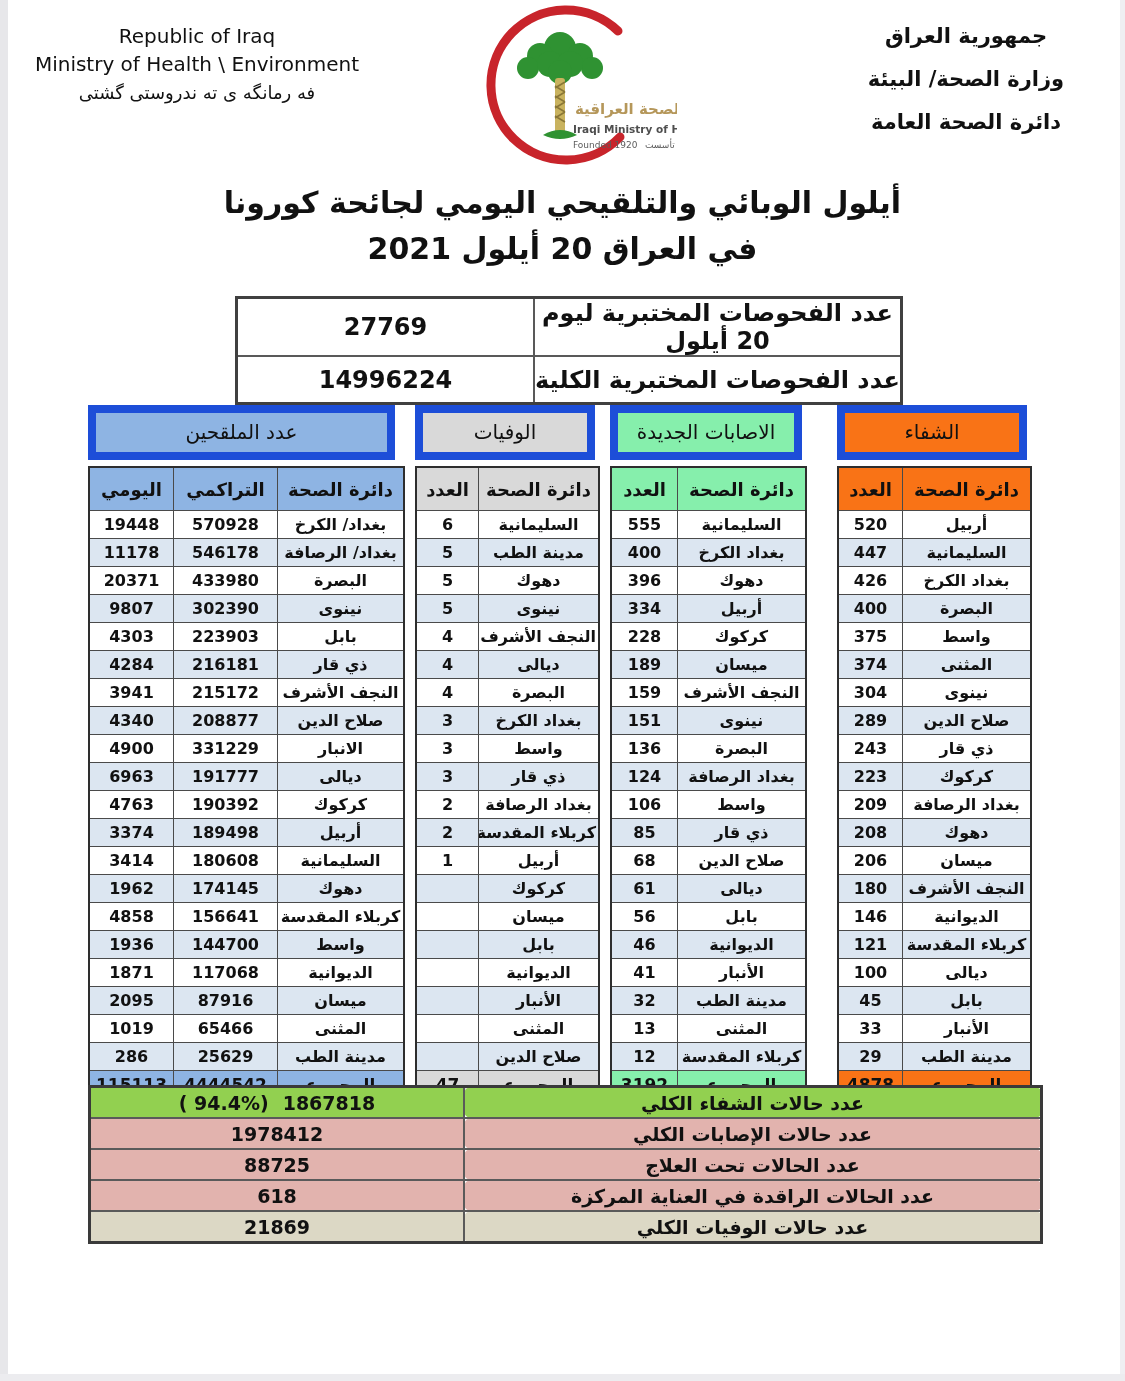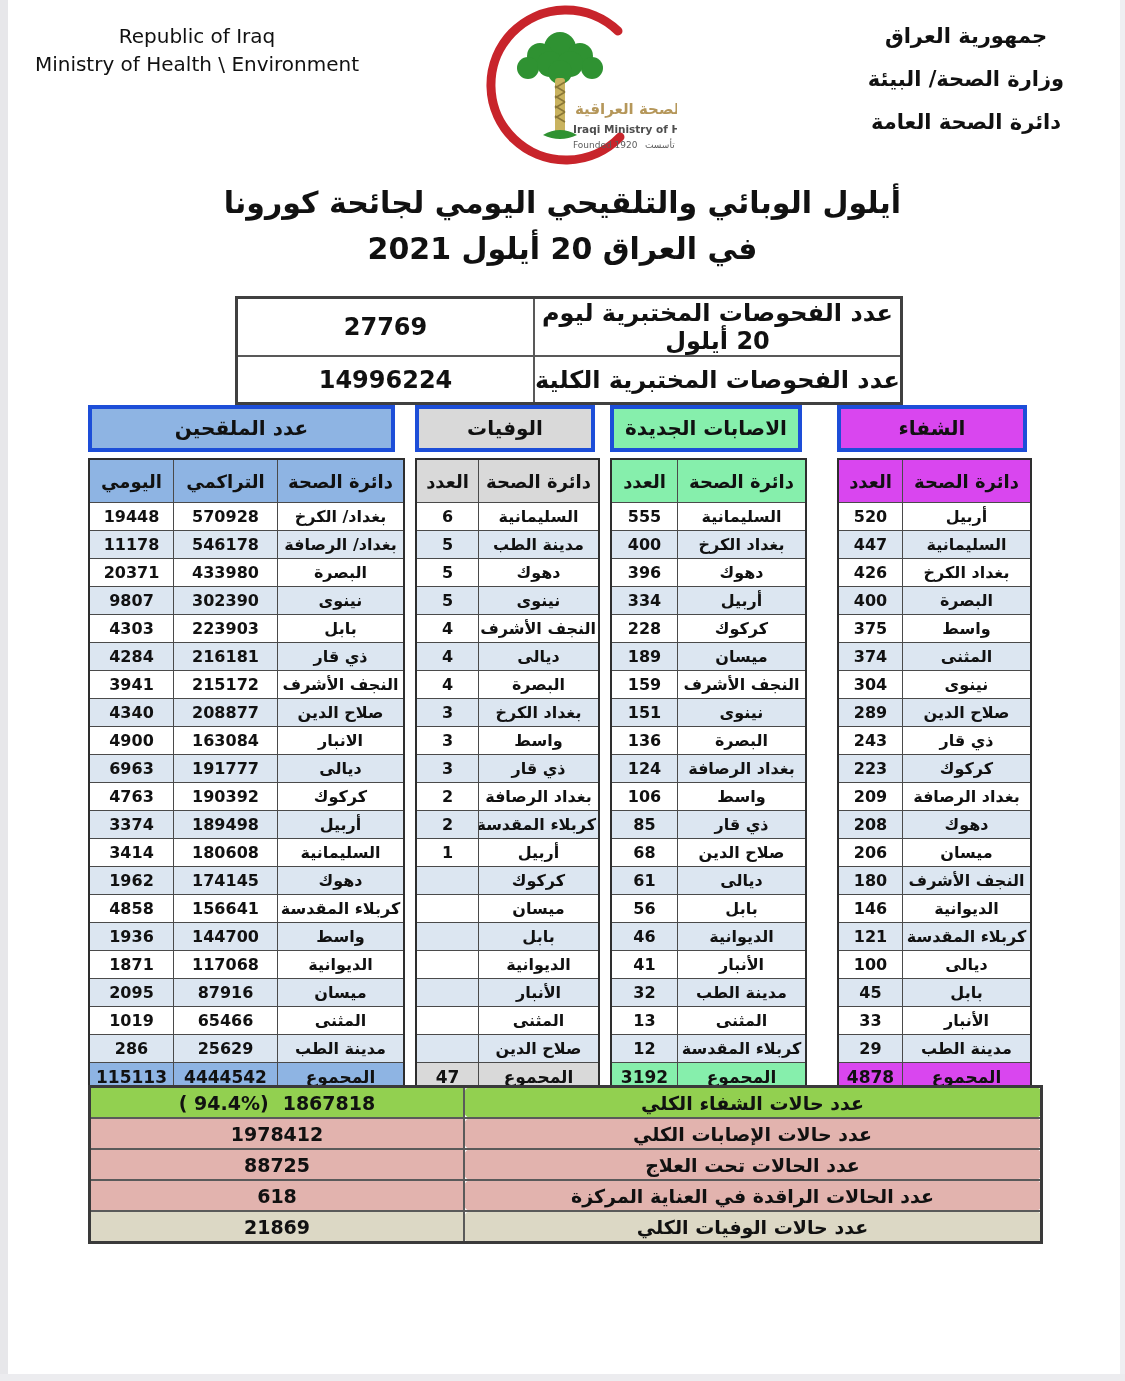--- a/index.html
+++ b/index.html
@@ -35,33 +35,33 @@
   .tests .t-label{width:365px;}
   .tests .t-val{width:295px;}
 
   
   .main-tables{position:absolute;left:88px;top:405px;width:947px;display:flex;}
   .tbl{flex:0 0 auto;}
   .tbl-vax{width:307px;margin-right:20px;}
   .tbl-deaths{width:180px;margin-right:15px;}
   .tbl-inf{width:192px;margin-right:35px;}
   .tbl-rec{width:190px;}
-  .tbl-title{border:4px solid #1d4ed8;height:39px;line-height:39px;text-align:center;
-    font-weight:bold;font-size:20px;margin-bottom:6px;direction:rtl;}
+  .tbl-title{border:8px solid #1d4ed8;height:39px;line-height:39px;text-align:center;
+    font-weight:normal;font-size:20px;margin-bottom:6px;direction:rtl;}
   .tbl table{width:100%;table-layout:fixed;direction:rtl;border:2px solid #2e2e2e;}
   .tbl th,.tbl td{border:1px solid #4a4a4a;padding:0 2px;text-align:center;
     font-weight:bold;overflow:hidden;white-space:nowrap;}
   .tbl thead th{height:42px;font-size:18px;}
   .tbl tbody td{height:27px;font-size:16px;line-height:27px;}
   .tbl tbody tr:nth-child(even){background:#DCE6F1;}
   .tbl tfoot td{height:28px;font-size:17px;}
   .bg-blue{background:#8EB4E3;}
   .bg-gray{background:#D9D9D9;}
   .bg-pink{background:#86efac;}
-  .bg-green{background:#d946ef;}
+  .bg-green{background:#f97316;}
   .c-name{font-size:16px;}
   .tbl-vax .c-name{width:121px;} .tbl-vax .c-cum{width:99px;} .tbl-vax .c-daily{width:79px;}
   .tbl-deaths .c-name{width:115px;} .tbl-deaths .c-num{width:57px;}
   .tbl-inf .c-name{width:123px;} .tbl-inf .c-num{width:61px;}
   .tbl-rec .c-name{width:123px;} .tbl-rec .c-num{width:59px;}
 
   
   .summary{position:absolute;left:88px;top:1085px;width:947px;direction:rtl;
     table-layout:fixed;border:3px solid #3a3a3a;}
   .summary td{border:2px solid #5a5a5a;height:29px;text-align:center;
@@ -77,20 +77,21 @@
 <body>
 
 <div class="sheet">
   <div class="edge left"></div>
   <div class="edge right"></div>
   <div class="edge bottom"></div>
 
   <div class="hdr-left">
     <div>Republic of Iraq</div>
     <div>Ministry of Health \ Environment</div>
+    <div class="ku">فه رمانگه ی ته ندروستی گشتی</div>
   </div>
 
   <div class="logo">
     <svg viewBox="0 0 214 162" width="214" height="162">
       <path d="M 155 27 A 75 75 0 1 0 157 133" fill="none" stroke="#c8242b" stroke-width="9" stroke-linecap="round"></path>
       <g fill="#2f9232">
         <circle cx="97" cy="44" r="16"></circle>
         <circle cx="77" cy="52" r="13"></circle>
         <circle cx="117" cy="52" r="13"></circle>
         <circle cx="65" cy="64" r="11"></circle>
@@ -181,21 +182,21 @@
     <td class="c-cum">215172</td>
     <td class="c-daily">3941</td>
   </tr>
             <tr>
     <td class="c-name">صلاح الدين</td>
     <td class="c-cum">208877</td>
     <td class="c-daily">4340</td>
   </tr>
             <tr>
     <td class="c-name">الانبار</td>
-    <td class="c-cum">163084</td>
+    <td class="c-cum">331229</td>
     <td class="c-daily">4900</td>
   </tr>
             <tr>
     <td class="c-name">ديالى</td>
     <td class="c-cum">191777</td>
     <td class="c-daily">6963</td>
   </tr>
             <tr>
     <td class="c-name">كركوك</td>
     <td class="c-cum">190392</td>

